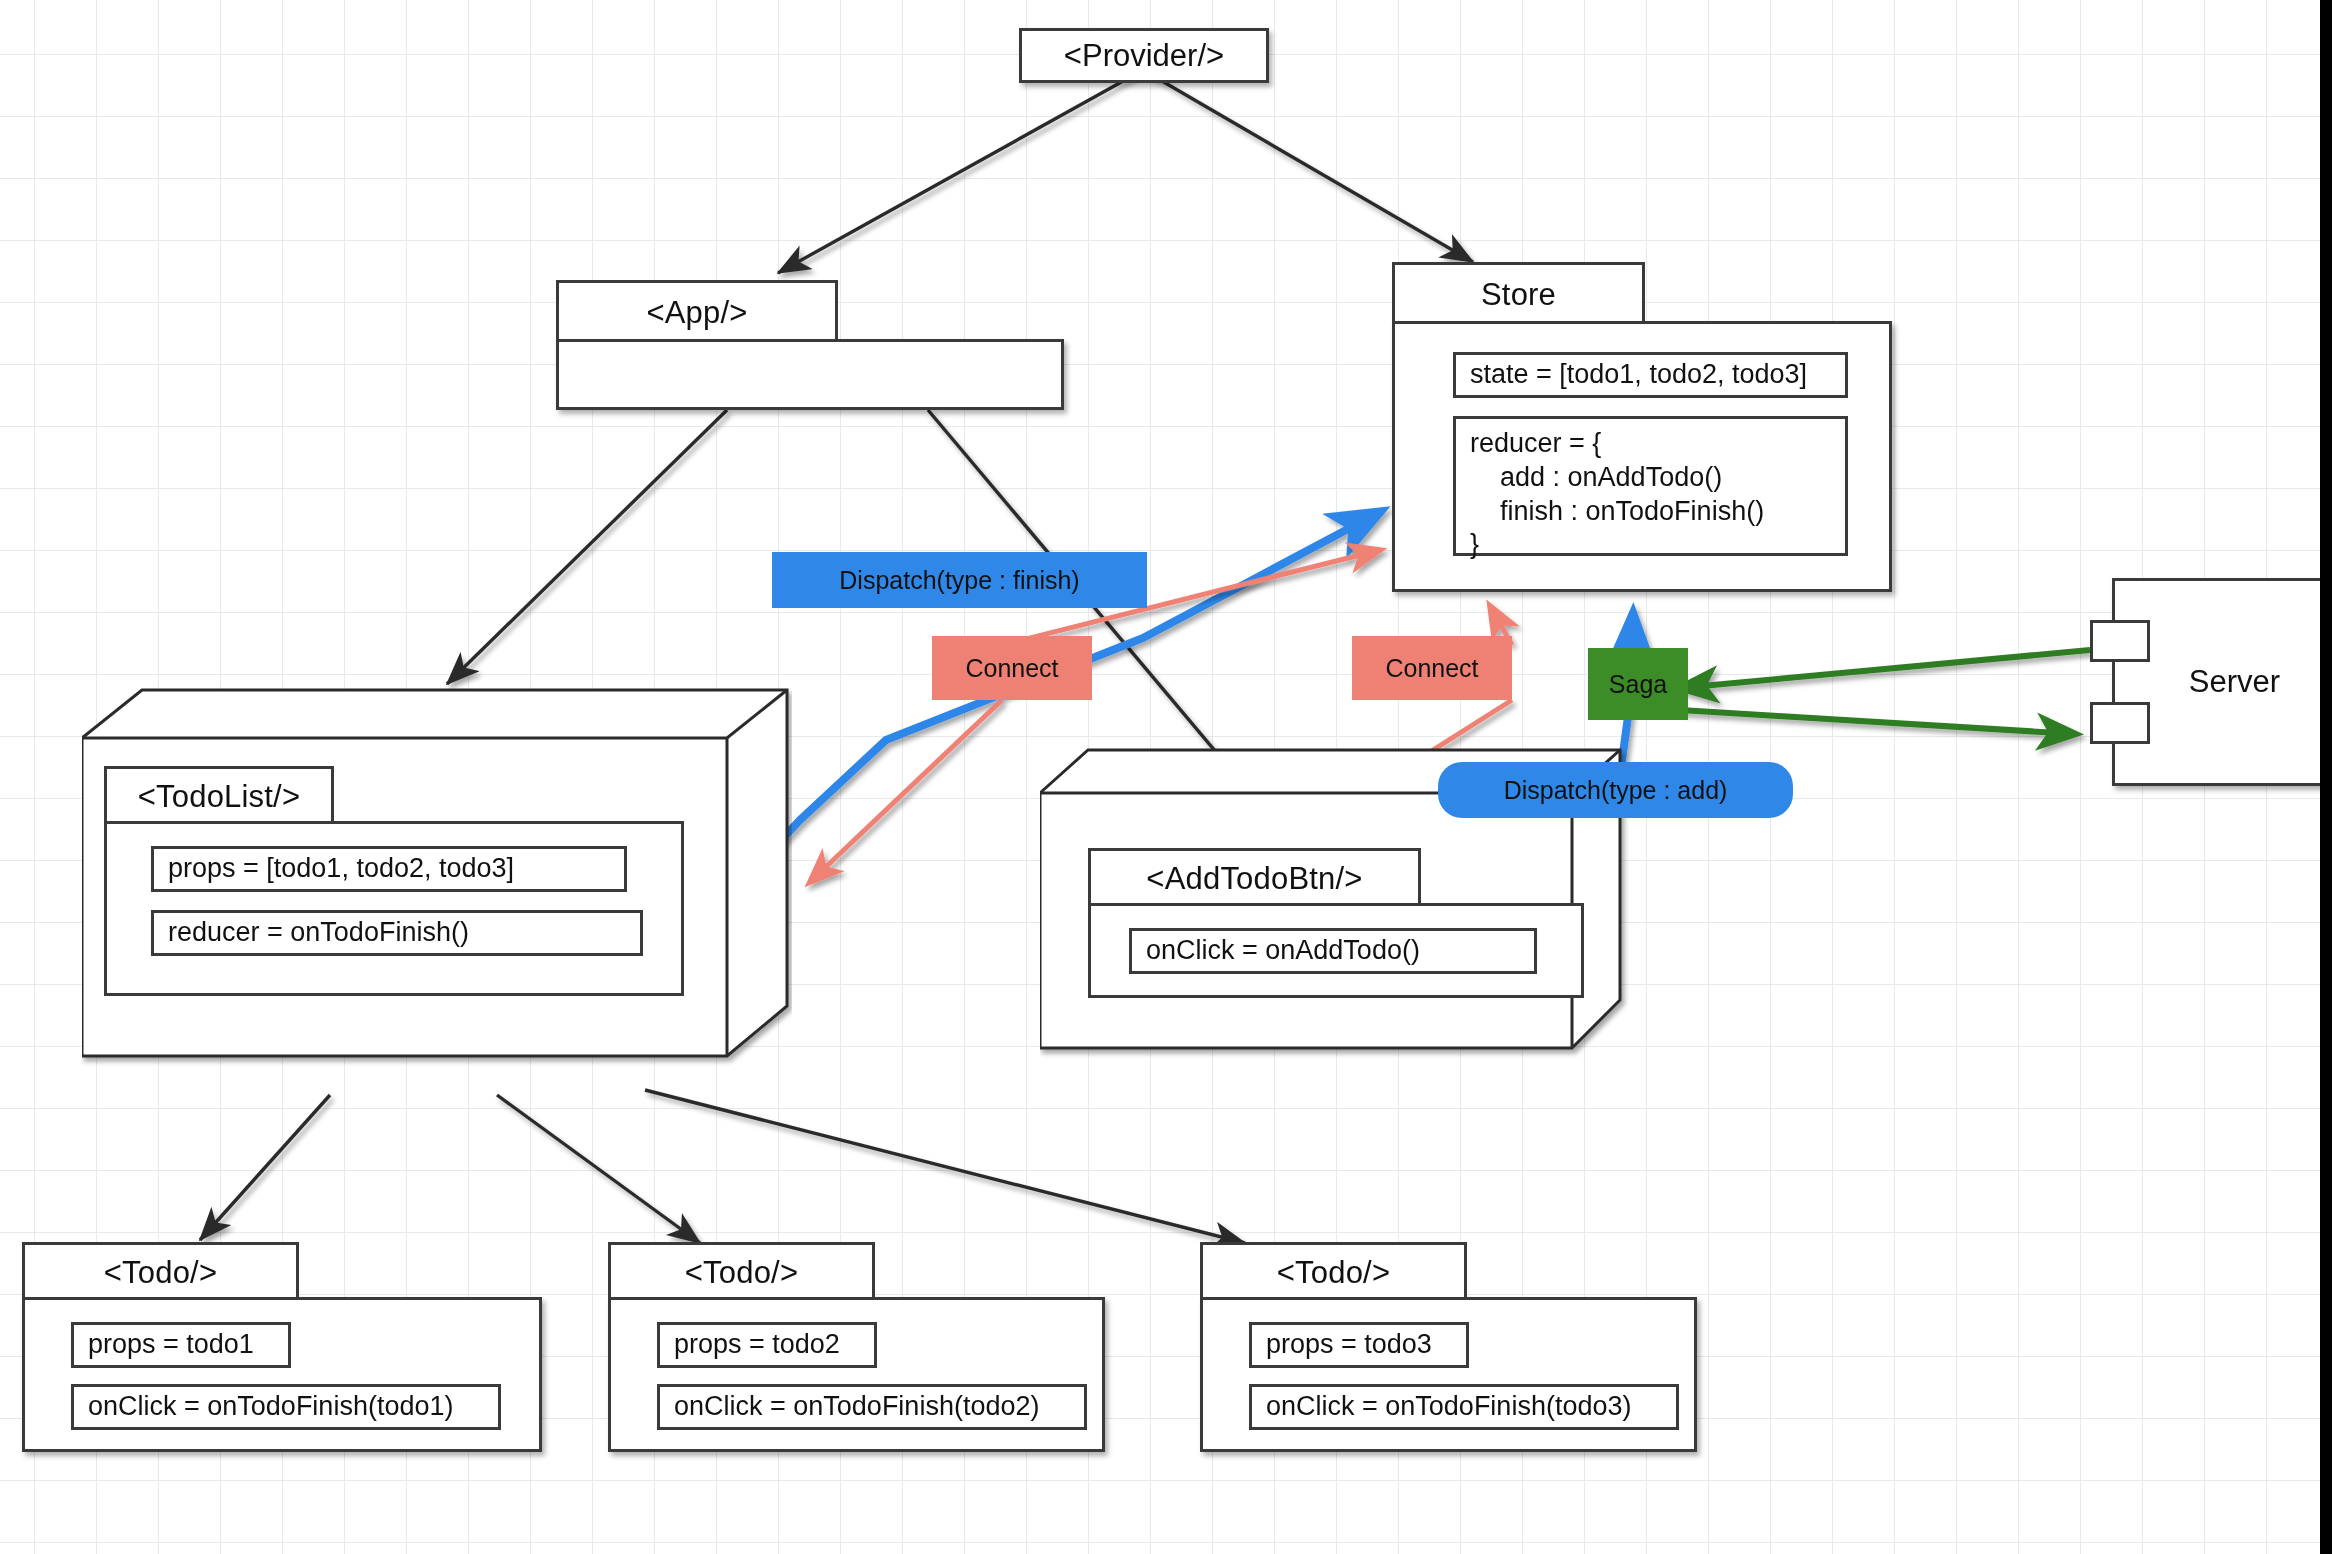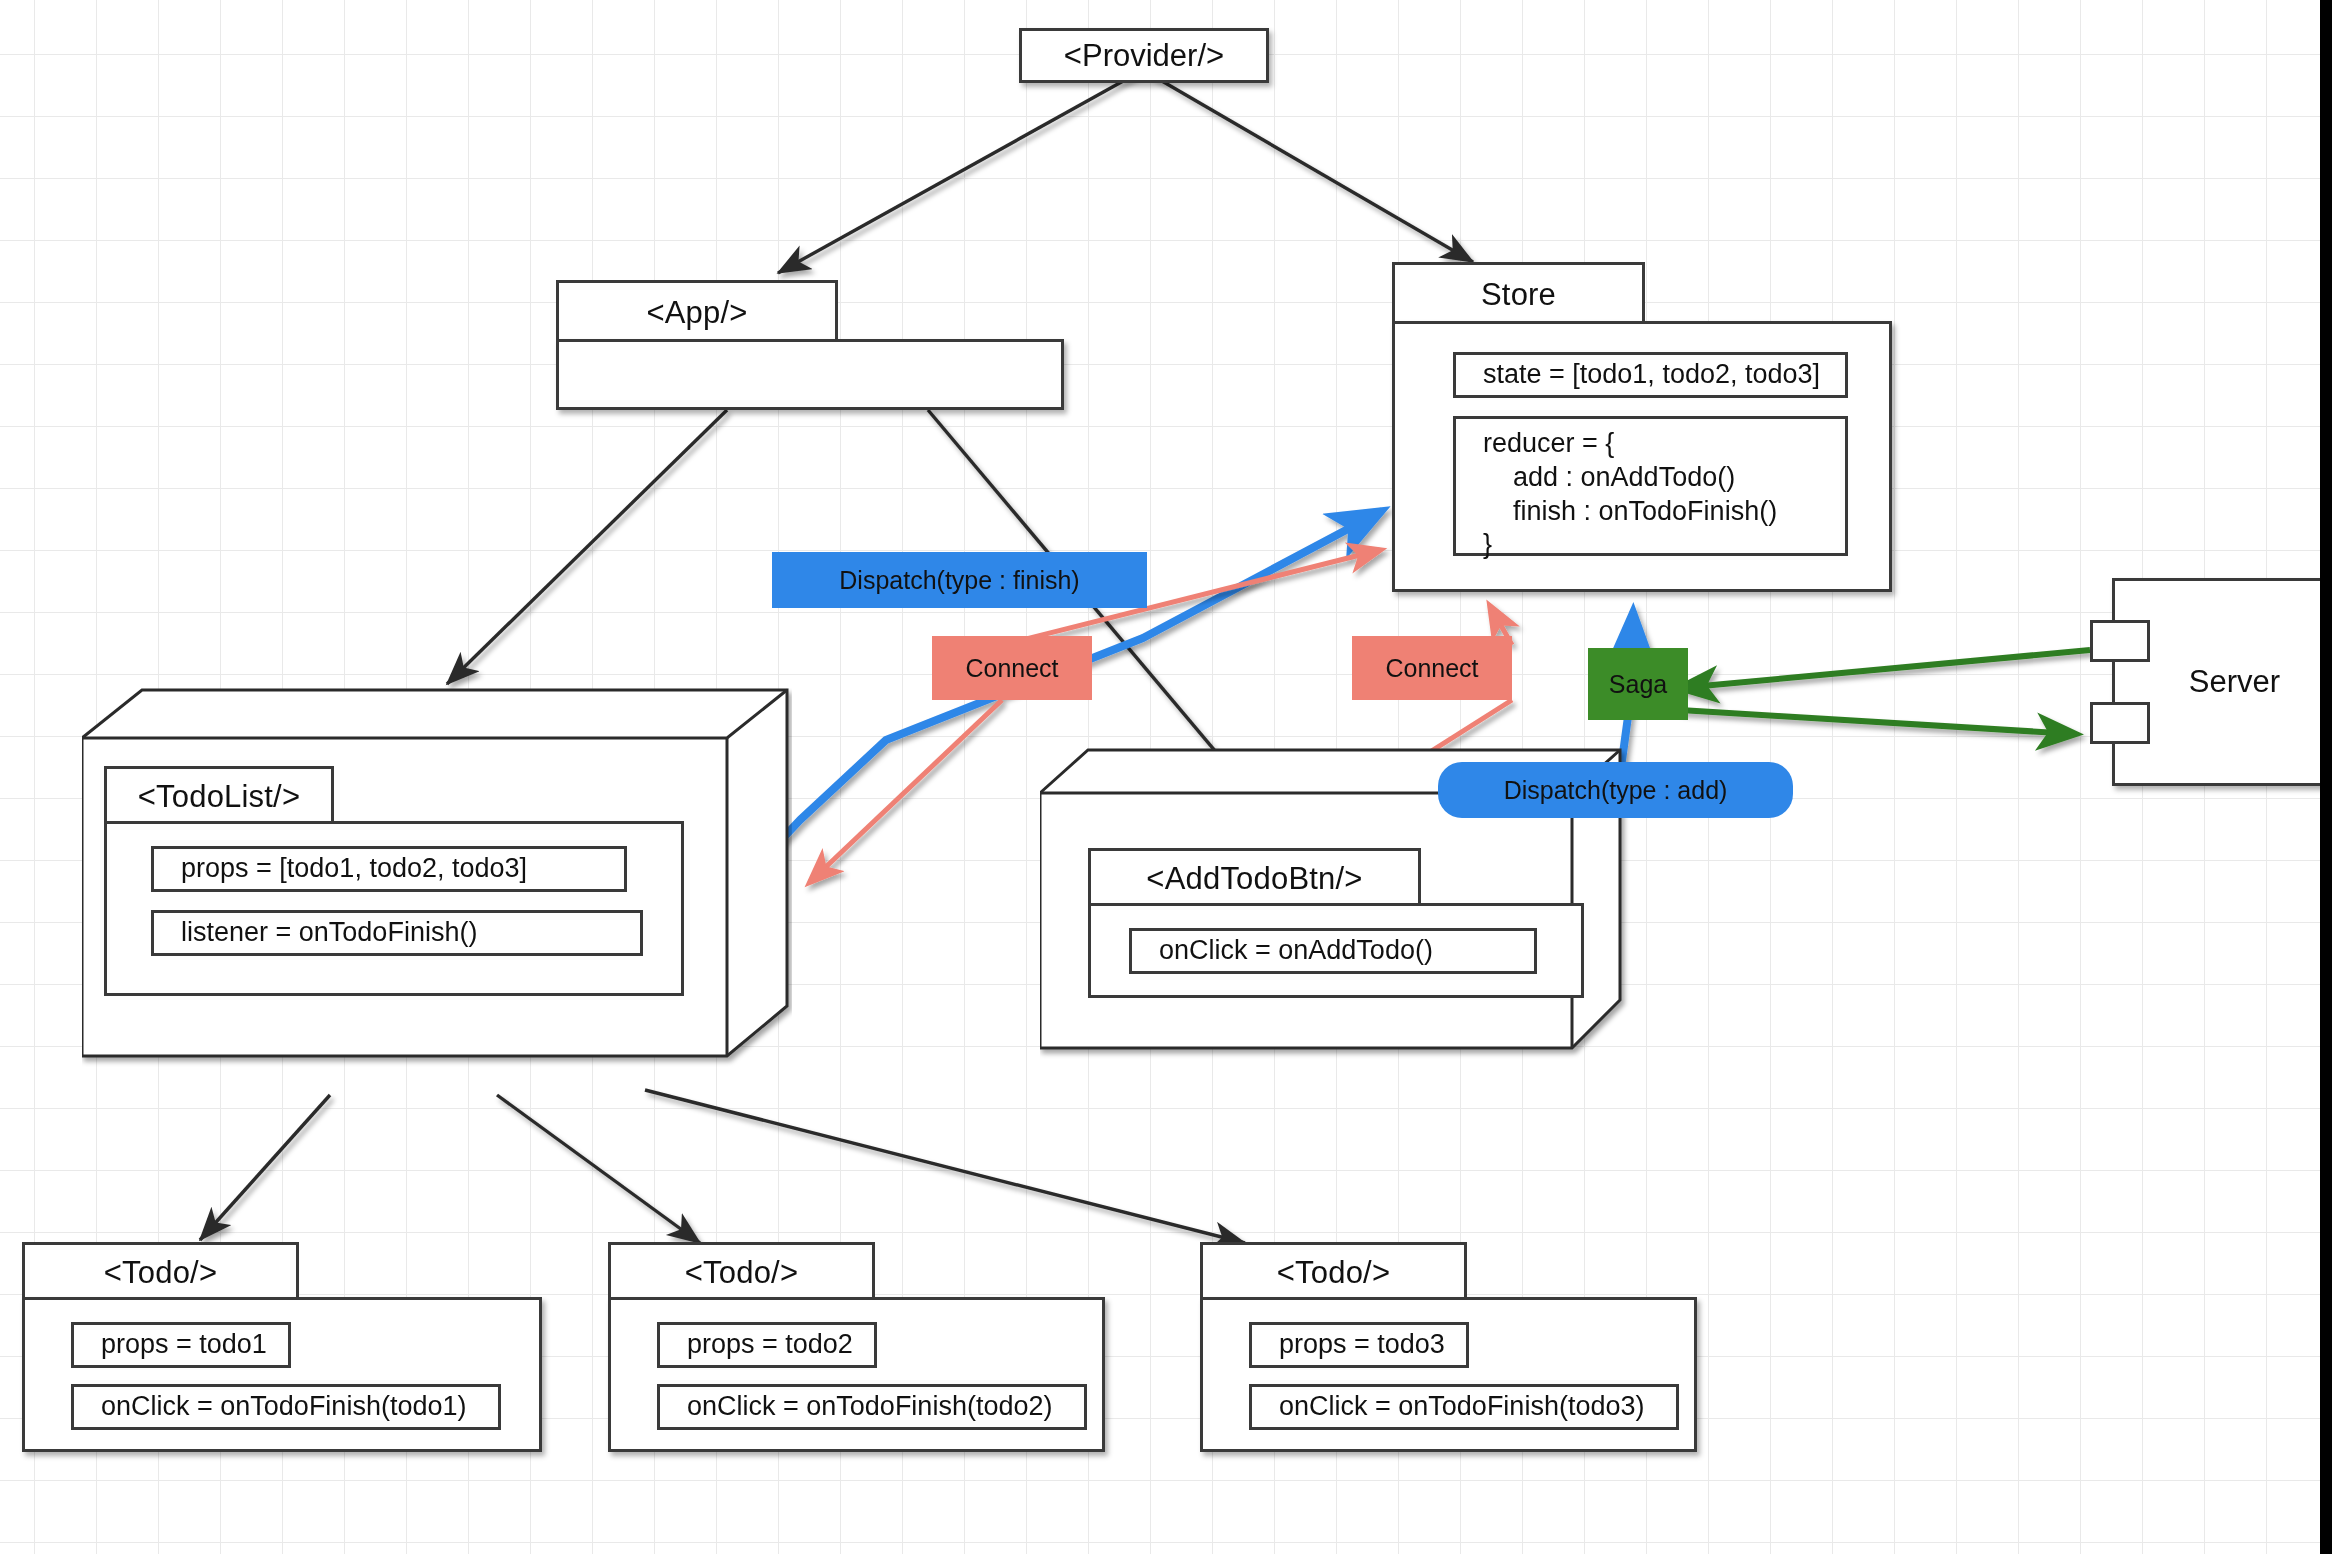--- a/index.html
+++ b/index.html
@@ -57,21 +57,21 @@
     box-sizing: border-box;
     box-shadow: 3px 4px 5px rgba(0,0,0,.30);
   }
   .attr {
     position: absolute;
     background: #fff;
     border: 3px solid #3a3a3a;
     box-sizing: border-box;
     display: flex;
     align-items: center;
-    padding-left: 27px;
+    padding-left: 14px;
     font-size: 27px;
     color: #111;
     white-space: pre;
     line-height: 1.25;
   }
   .attr.multi {
     align-items: flex-start;
     padding-top: 8px;
   }
   
@@ -231,21 +231,21 @@
 
     <div class="node" style="left:22px; top:78px; width:580px; height:230px;">
       <div class="pkg-tab" style="width:230px; height:58px;">
         <span>&lt;TodoList/&gt;</span>
       </div>
       <div class="pkg-body" style="top:55px; width:580px; height:175px; box-shadow:none;">
         <div class="attr" style="left:44px; top:22px; width:476px; height:46px;">
           <span>props = [todo1, todo2, todo3]</span>
         </div>
         <div class="attr" style="left:44px; top:86px; width:492px; height:46px;">
-          <span>listener = onTodoFinish()</span>
+          <span>reducer = onTodoFinish()</span>
         </div>
       </div>
     </div>
   </div>
 
   <div class="node" style="left:1040px; top:748px; width:630px; height:320px;">
     <svg class="cube-3d" width="630" height="320" viewBox="0 0 630 320" xmlns="http://www.w3.org/2000/svg">
       <g stroke="#2b2b2b" stroke-width="3" fill="#ffffff">
         <polygon points="0,45 48,2 580,2 580,252 532,300 0,300" filter="url(#softshadow)"></polygon>
         <polyline points="0,45 532,45 580,2" fill="none"></polyline>

